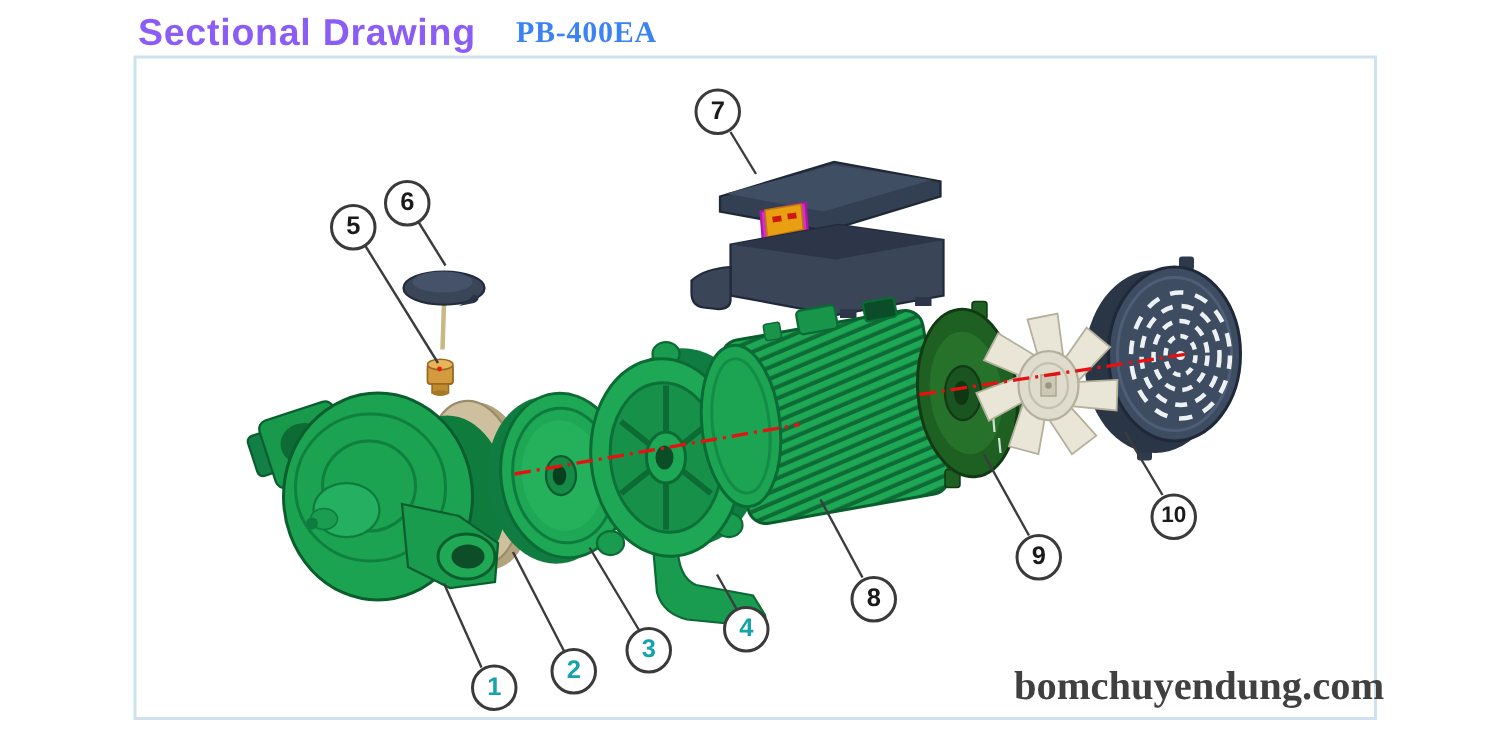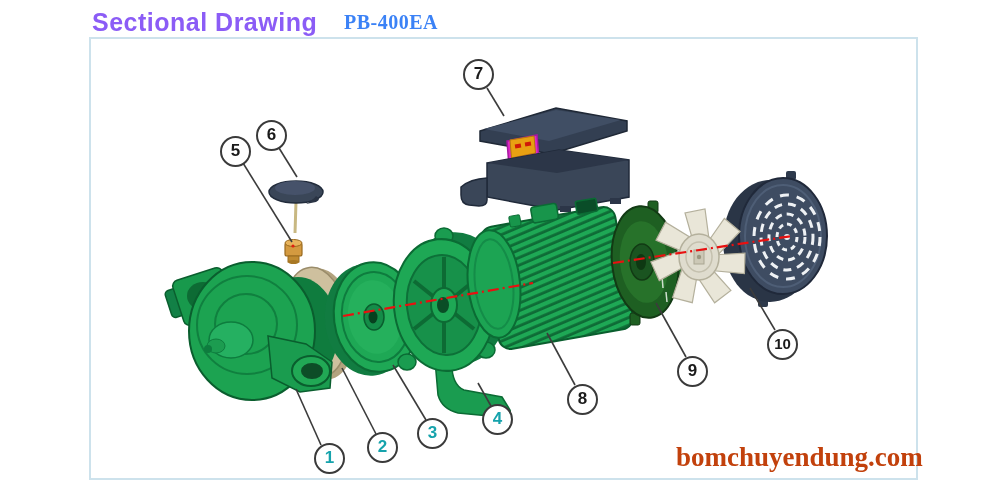--- a/index.html
+++ b/index.html
@@ -6,21 +6,21 @@
   body{width:1000px;height:500px;position:relative;overflow:hidden;
        font-family:"Liberation Sans",sans-serif;}
   .page-title{position:absolute;left:92px;top:8px;font-size:25px;font-weight:bold;
        color:#8b5cf6;letter-spacing:0.5px;}
   .model-code{position:absolute;left:315px;top:11px;font-size:20px;font-weight:bold;
        color:#3b82f6;font-family:"Liberation Serif",serif;letter-spacing:0.5px;padding-left:29px;}
   .draw-box{position:absolute;left:89px;top:37px;width:829px;height:443px;
        border:2px solid #cde2ec;background:#ffffff;box-sizing:border-box;}
   .scene{position:absolute;left:0;top:0;width:1000px;height:500px;}
   .watermark{position:absolute;left:676px;top:442px;width:236px;font-size:27px;
-       font-weight:bold;color:#c2410c;font-family:"Liberation Serif",serif;}
+       font-weight:bold;color:#404040;font-family:"Liberation Serif",serif;}
   .callout{position:absolute;width:31px;height:31px;box-sizing:border-box;
        border:2px solid #3a3a3a;border-radius:50%;background:#fff;text-align:center;
        line-height:26px;font-size:17px;font-weight:bold;z-index:5;}
   .callout.teal{color:#16a3ac;}
   .callout.black{color:#1a1a1a;}
 </style>
 </head>
 <body>
 
 <div class="page-title">Sectional Drawing</div>

